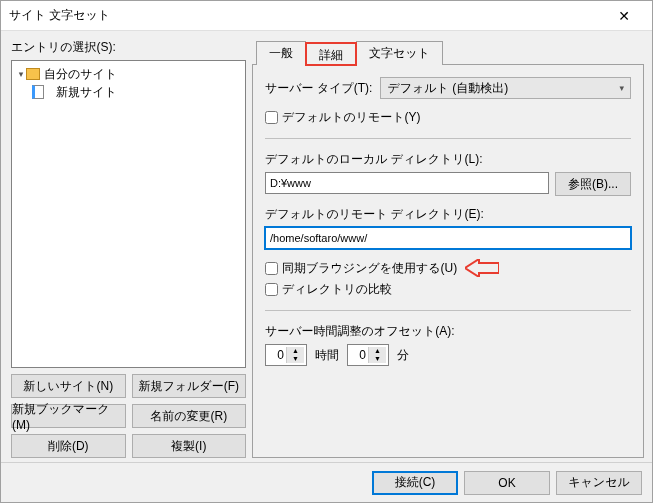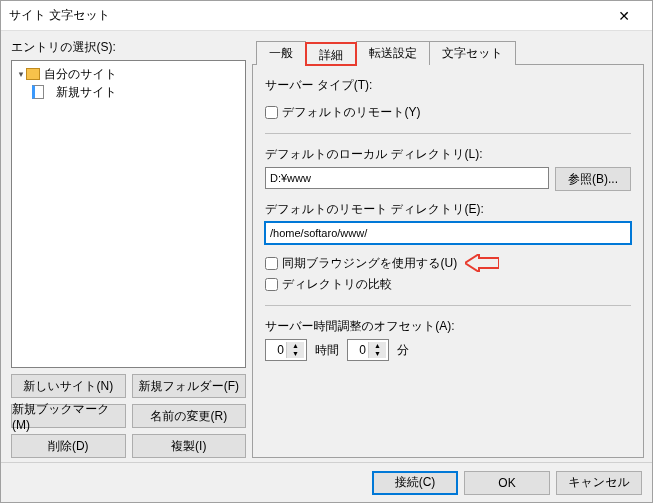--- a/index.html
+++ b/index.html
@@ -80,27 +80,29 @@
       <div class="btnrow">
         <div class="btn">削除(D)</div>
         <div class="btn">複製(I)</div>
       </div>
     </div>
 
     <div class="right">
       <div class="tabs">
         <div class="tab">一般</div>
         <div class="tab active hl">詳細</div>
-        <div class="tab">転送設定</div>
         <div class="tab">文字セット</div>
       </div>
 
       <div class="panel">
         <div class="row">
           <span>サーバー タイプ(T):</span>
+          <div class="sel">
+            <span>デフォルト (自動検出)</span>
+          </div>
         </div>
         <label class="chk">
           <input type="checkbox" style="">
           <span>デフォルトのリモート(Y)</span>
         </label>
         <div class="sep"></div>
 
         <div class="grp">
           <span>デフォルトのローカル ディレクトリ(L):</span>
           <div class="inrow">

